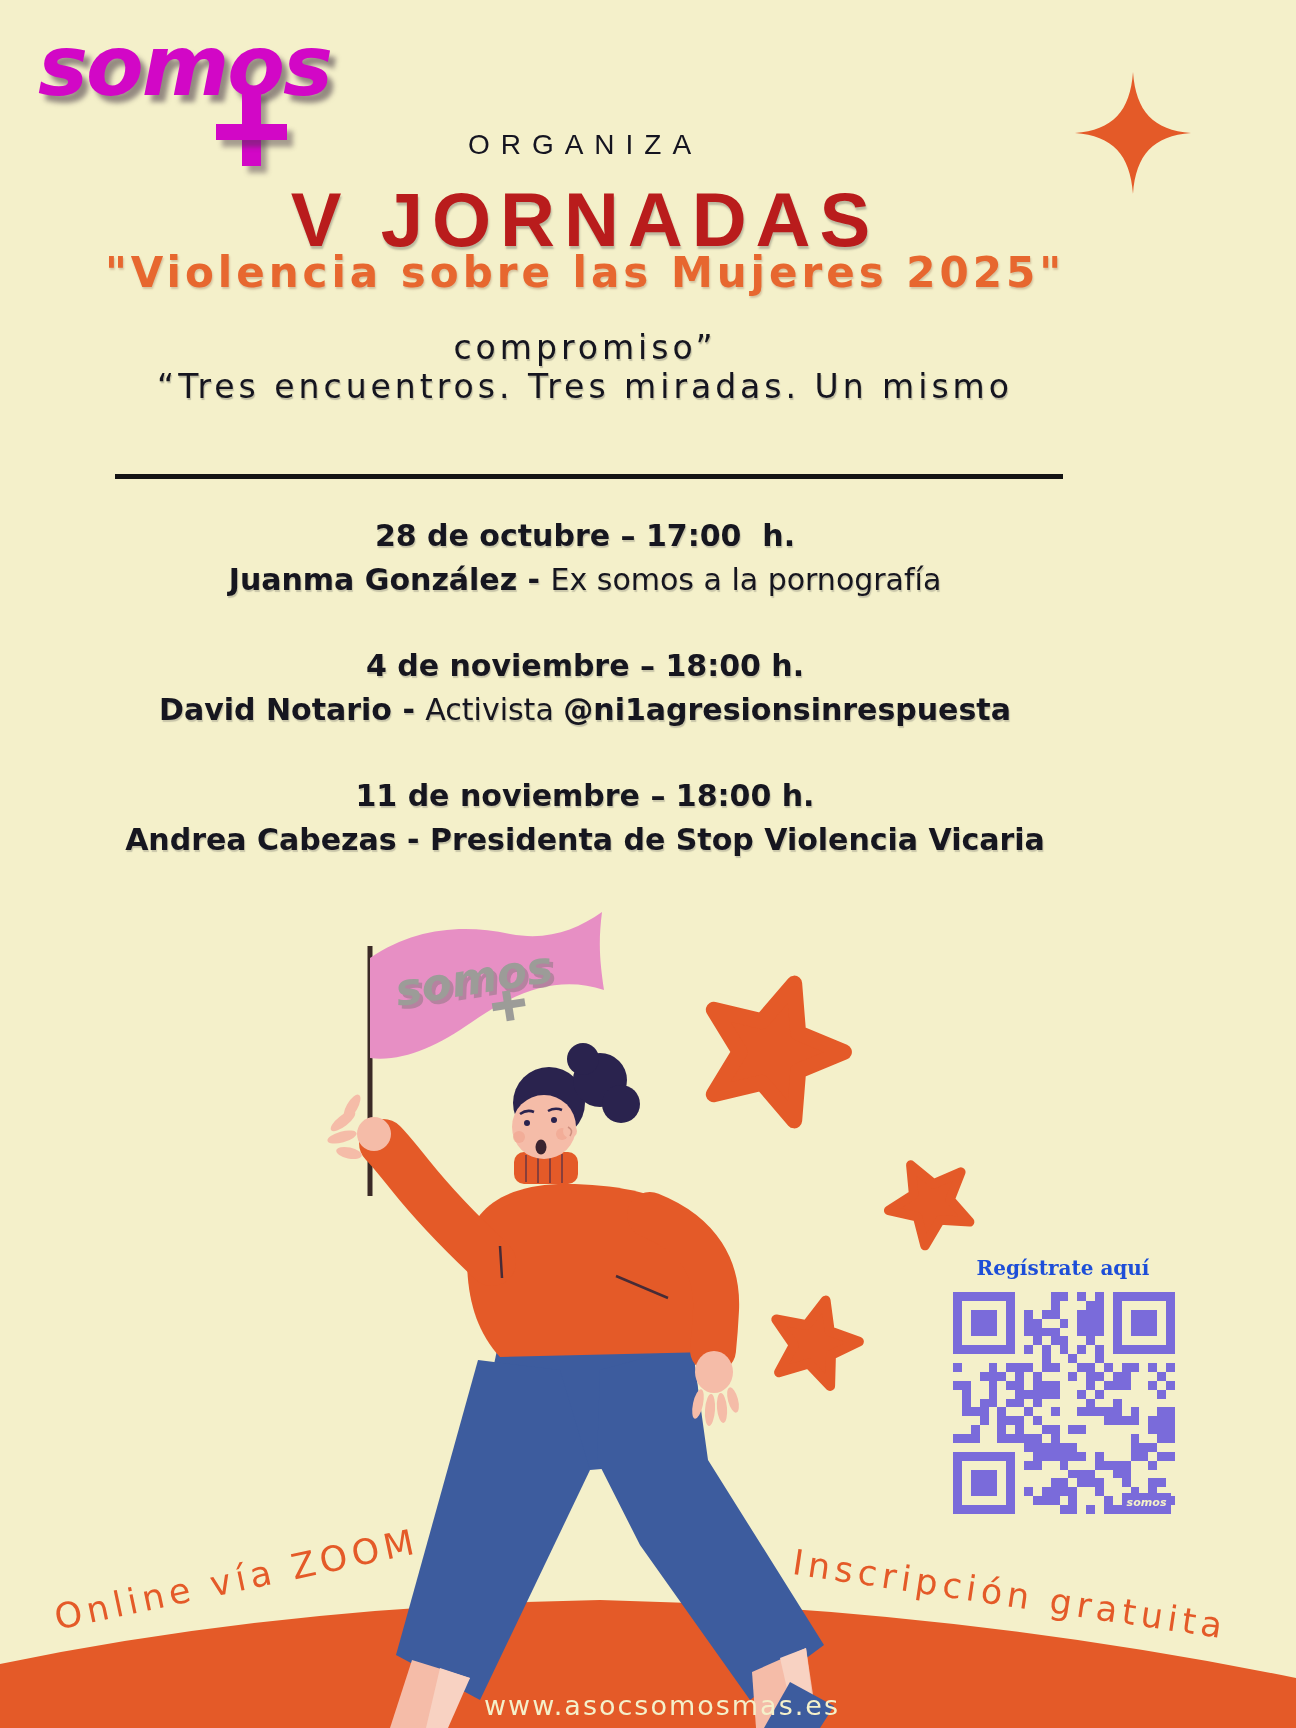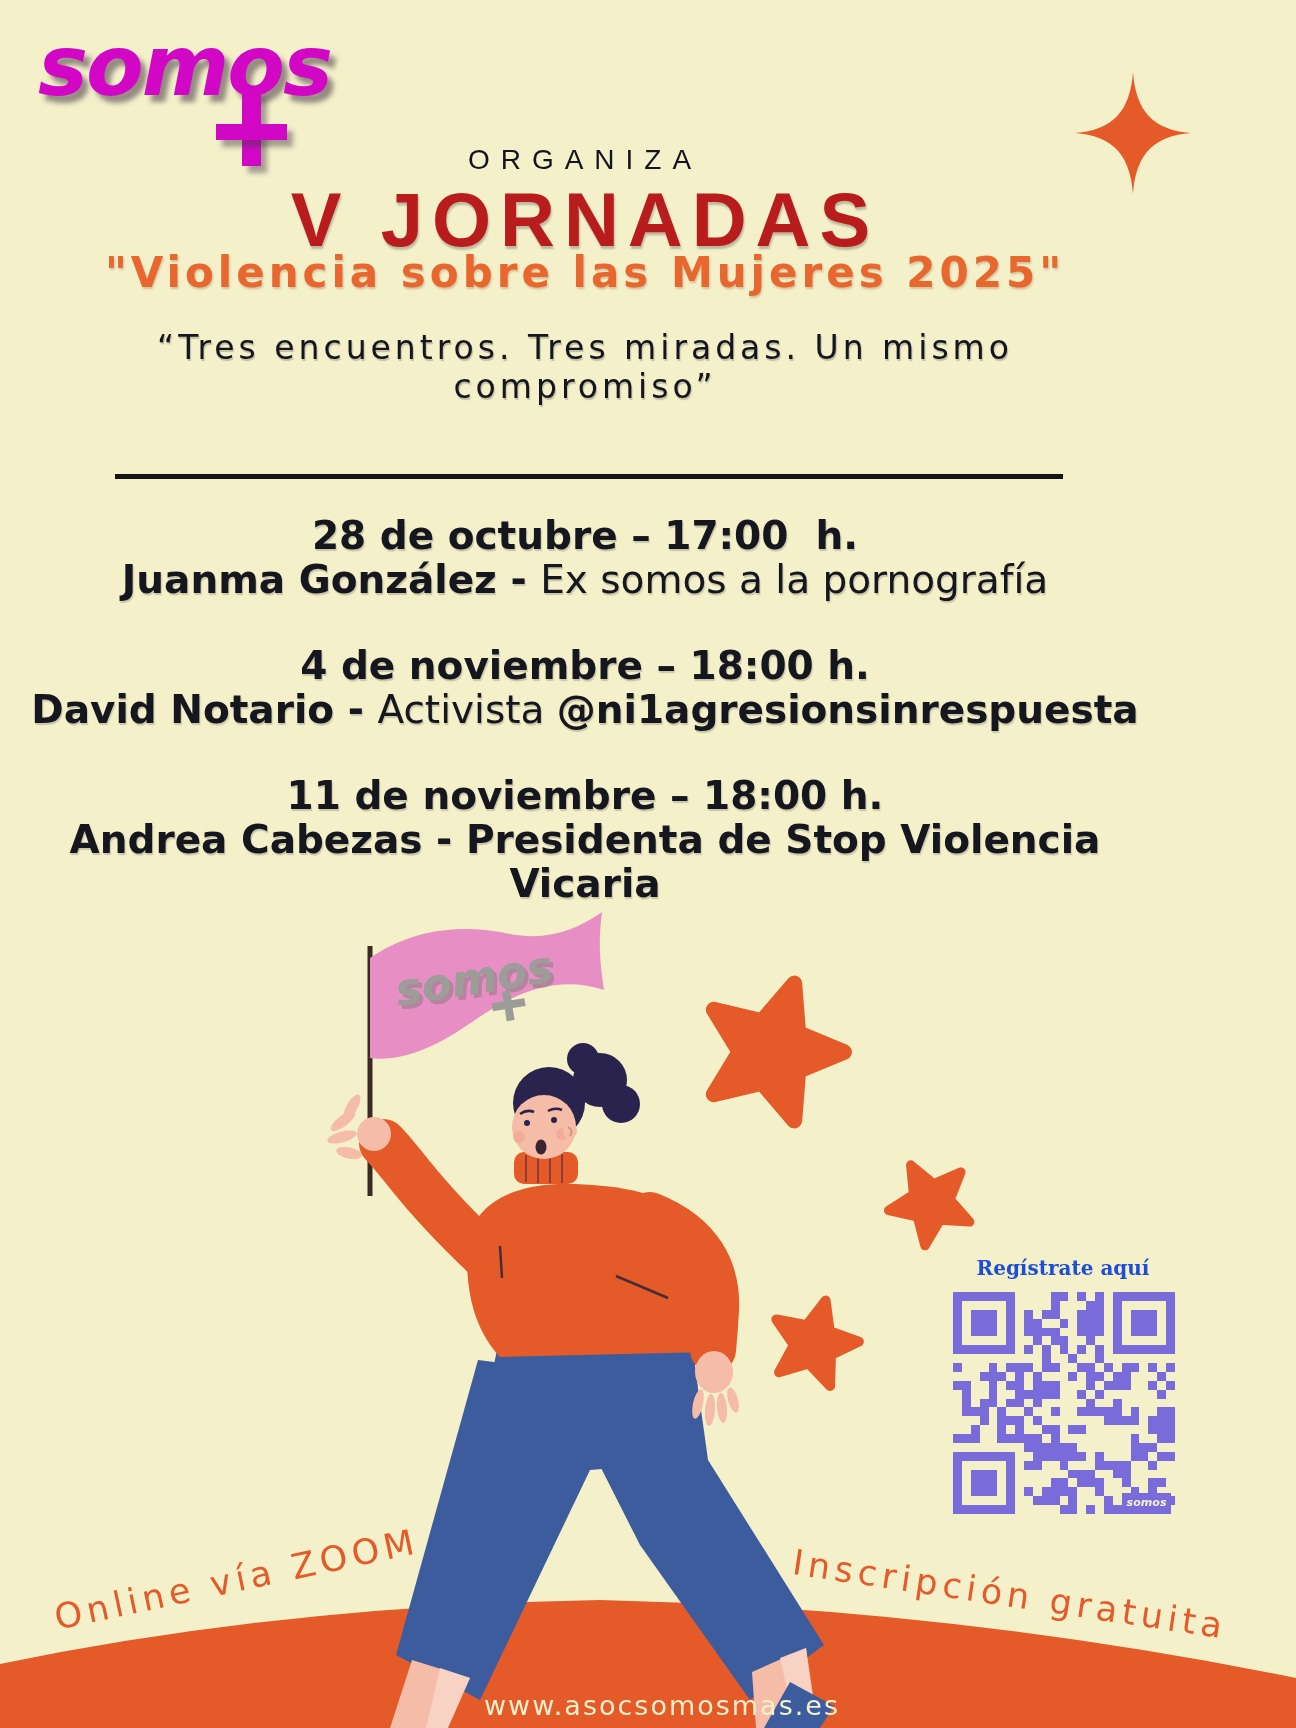--- a/index.html
+++ b/index.html
@@ -11,36 +11,36 @@
   .logo{position:absolute;left:38px;top:20px;width:320px;height:160px;}
   .logo-text{font-family:"DejaVu Sans","Liberation Sans",sans-serif;
              font-style:italic;font-weight:700;font-size:84px;line-height:92px;
              color:#D207C6;letter-spacing:-2px;
              text-shadow:6px 7px 5px rgba(70,55,70,.55);}
   .logo-cross-v{position:absolute;left:204px;top:70px;width:19px;height:76px;background:#D207C6;
                 box-shadow:6px 7px 5px rgba(70,55,70,.45);}
   .logo-cross-h{position:absolute;left:178px;top:104px;width:71px;height:16px;background:#D207C6;
                 box-shadow:6px 7px 5px rgba(70,55,70,.45);}
 
-  .organiza{position:absolute;left:0;top:144px;width:100%;font-family:"Liberation Sans",sans-serif;
+  .organiza{position:absolute;left:0;top:129px;width:100%;font-family:"Liberation Sans",sans-serif;
             font-size:28px;font-weight:500;letter-spacing:11px;color:#141420;}
   .title{position:absolute;left:0;top:176px;width:100%;font-family:"Liberation Sans",sans-serif;
          font-size:76px;font-weight:600;letter-spacing:9px;color:#b91c1c;
          text-shadow:1px 3px 2px rgba(60,60,60,.30);}
   .subtitle{position:absolute;left:0;top:248px;width:100%;
             font-size:42px;font-weight:700;letter-spacing:4px;color:#E7672F;
             text-shadow:1px 2px 2px rgba(120,60,30,.25);}
   .quote{position:absolute;left:0;top:328px;width:100%;
          font-size:33px;font-weight:500;letter-spacing:4px;color:#15151F;line-height:39px;
          text-shadow:1px 2px 1px rgba(60,60,60,.28);}
   .divider{position:absolute;left:115px;top:474px;width:948px;height:5px;background:#141414;}
 
   .events{position:absolute;left:0;top:514px;width:100%;color:#16161F;}
   .event{margin-bottom:42px;}
-  .event-line{font-size:39px;line-height:44px;white-space:pre-wrap;
+  .event-line{font-size:30px;line-height:44px;white-space:pre-wrap;
               text-shadow:1px 2px 1px rgba(70,70,70,.25);}
   .b{font-weight:700;}
 
   .illus{position:absolute;left:0;top:0;width:1296px;height:1728px;pointer-events:none;}
 
   
   .reg-label{position:absolute;left:903px;top:1256px;width:320px;text-align:center;
              font-family:"DejaVu Serif","Liberation Serif",serif;font-weight:700;
              font-size:20px;color:#1d4ed8;}
   .qr-wrap{position:absolute;left:953px;top:1292px;width:222px;height:222px;}
@@ -167,22 +167,22 @@
     <div class="logo-text">somos</div>
     <div class="logo-cross-v"></div>
     <div class="logo-cross-h"></div>
   </div>
 
   <div class="content">
     <div class="organiza">ORGANIZA</div>
     <div class="title">V JORNADAS</div>
     <div class="subtitle">"Violencia sobre las Mujeres 2025"</div>
     <div class="quote">
+      <div>compromiso”</div>
       <div>“Tres encuentros. Tres miradas. Un mismo</div>
-      <div>compromiso”</div>
     </div>
     <div class="divider"></div>
 
     <div class="events">
       <div class="event">
         <div class="event-line"><span class="b">28 de octubre – 17:00  h.</span></div>
         <div class="event-line"><span class="b">Juanma González - </span><span>Ex somos a la pornografía</span></div>
       </div>
       <div class="event">
         <div class="event-line"><span class="b">4 de noviembre – 18:00 h.</span></div>

